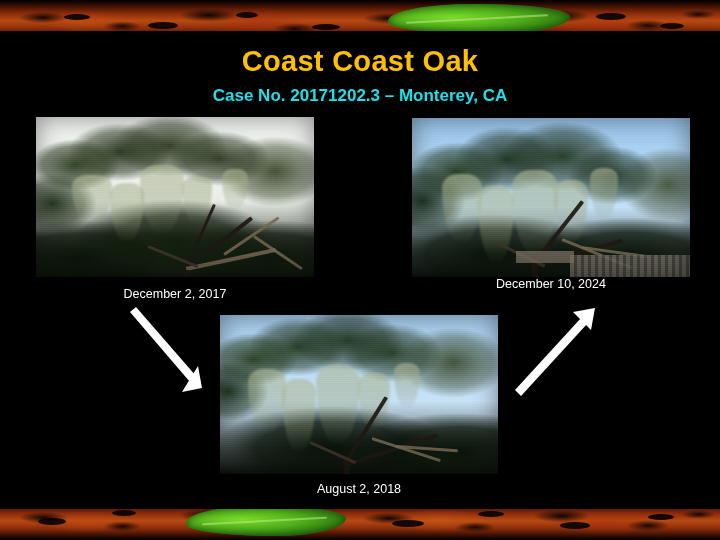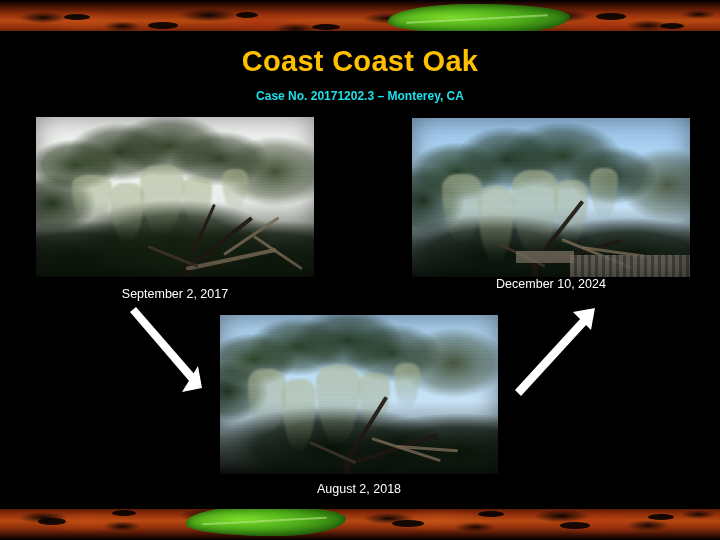--- a/index.html
+++ b/index.html
@@ -104,21 +104,21 @@
     line-height: 34px;
     white-space: nowrap;
   }
   #subtitle {
     position: absolute;
     left: 0;
     top: 86px;
     width: 720px;
     text-align: center;
     color: #1ee0ea;
-    font-size: 12px;
+    font-size: 17px;
     font-weight: bold;
     line-height: 20px;
     white-space: nowrap;
   }
   .caption {
     position: absolute;
     text-align: center;
     color: #ffffff;
     font-size: 12.5px;
     line-height: 16px;
@@ -281,21 +281,21 @@
     <div class="branch dark" style="left:150px; top:150px; width:70px;  height:3px; transform:rotate(-66deg);"></div>
     <div class="branch light" style="left:150px; top:150px; width:92px;  height:4px; transform:rotate(-12deg);"></div>
     <div class="branch light" style="left:188px; top:136px; width:66px;  height:3px; transform:rotate(-34deg);"></div>
     <div class="branch" style="left:112px; top:128px; width:54px;  height:3px; transform:rotate(22deg);"></div>
     <div class="branch light" style="left:218px; top:118px; width:58px;  height:3px; transform:rotate(34deg);"></div>
     <div class="branch dark" style="left:150px; top:150px; width:22px;  height:6px; transform:rotate(86deg);"></div>
 
     <div class="grain"></div>
     <div class="vignette"></div>
   </div>
-  <div class="caption" id="caption-1">September 2, 2017</div>
+  <div class="caption" id="caption-1">December 2, 2017</div>
 
   <div class="photo" id="photo-2">
     <div class="sky sky-blue"></div>
     <div class="canopy canopy-b"></div>
 
     <div class="moss" style="left:30px;  top:56px; width:40px; height:70px;"></div>
     <div class="moss" style="left:66px;  top:68px; width:36px; height:78px;"></div>
     <div class="moss" style="left:100px; top:52px; width:46px; height:86px;"></div>
     <div class="moss" style="left:142px; top:62px; width:34px; height:64px;"></div>
     <div class="moss" style="left:178px; top:50px; width:28px; height:52px;"></div>

